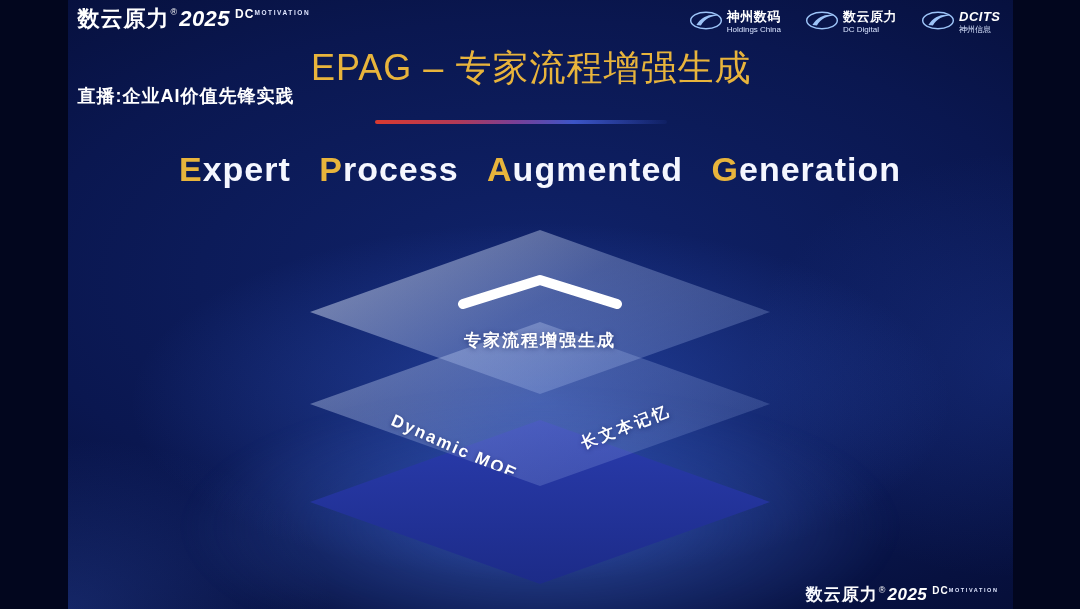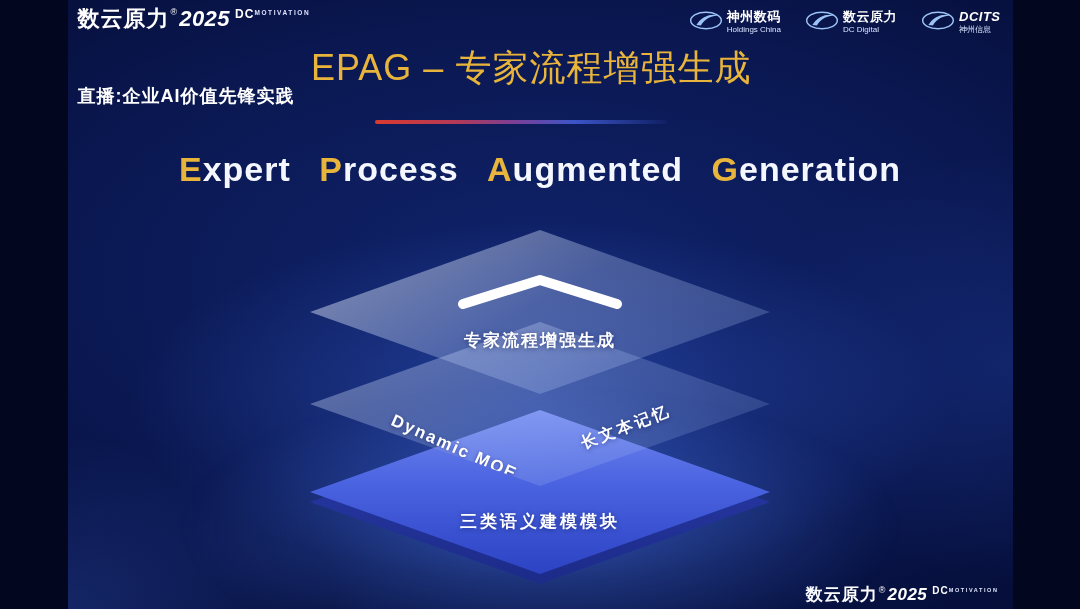--- a/index.html
+++ b/index.html
@@ -167,23 +167,20 @@
     <span class="word"><span class="first">E</span><span>xpert</span></span>
     <span class="word"><span class="first">P</span><span>rocess</span></span>
     <span class="word"><span class="first">A</span><span>ugmented</span></span>
     <span class="word"><span class="first">G</span><span>eneration</span></span>
   </div>
 
   <div class="glow"></div>
 
   <div class="layer layer-bottom-shadow"></div>
 
-  <div class="layer layer-bottom">
-    <div class="layer-label">三类语义建模模块</div>
-  </div>
 
   <div class="layer layer-middle">
     <span class="rot-label rot-left">Dynamic  MOE</span>
     <span class="rot-label rot-right">长文本记忆</span>
   </div>
 
   <div class="layer layer-top">
     <span class="chevron-wrap">
       <svg width="172" height="44" viewBox="0 0 172 44">
         <polyline points="9,34 86,10 163,34" fill="none" stroke="#ffffff" stroke-width="10" stroke-linecap="round" stroke-linejoin="round"></polyline>

